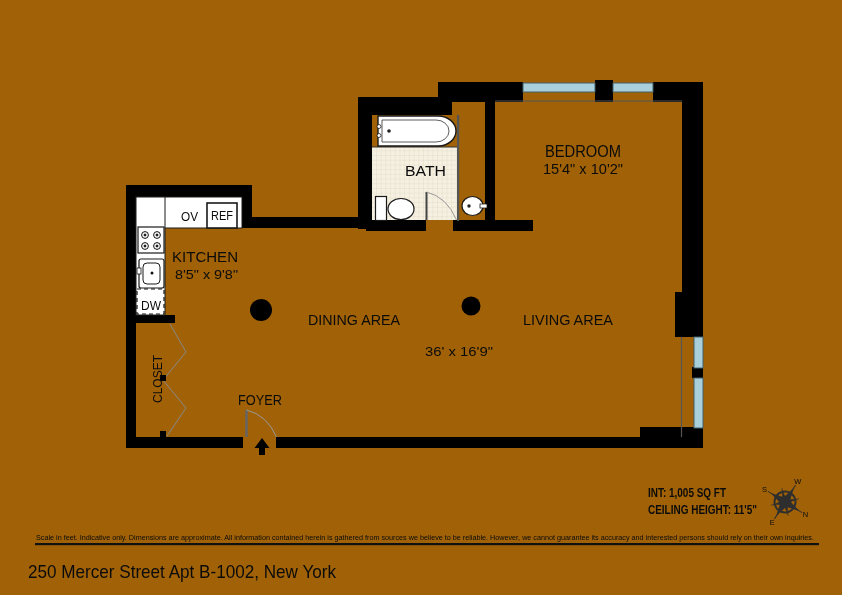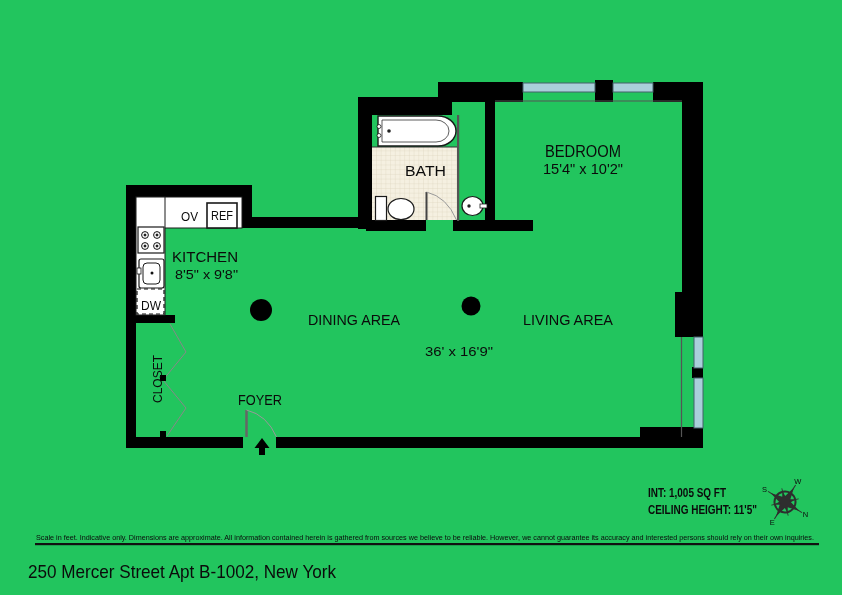--- a/index.html
+++ b/index.html
@@ -1,16 +1,16 @@
 <!DOCTYPE html>
 <html><head>
 <meta charset="utf-8">
 <style>
   html,body{margin:0;padding:0;background:#ffffff;}
-  .stage{position:relative;width:842px;height:595px;background:#22c55e;overflow:hidden;
+  .stage{position:relative;width:842px;height:595px;background:#a16207;overflow:hidden;
          font-family:"Liberation Sans",sans-serif;}
   svg text{font-family:"Liberation Sans",sans-serif;fill:#0b0b0b;}
   .fixture{fill:#ffffff;stroke:#1a1a1a;}
 </style>
 </head>
 <body>
 
 <div class="stage">
 <svg width="842" height="595" viewBox="0 0 842 595">
   <defs>

